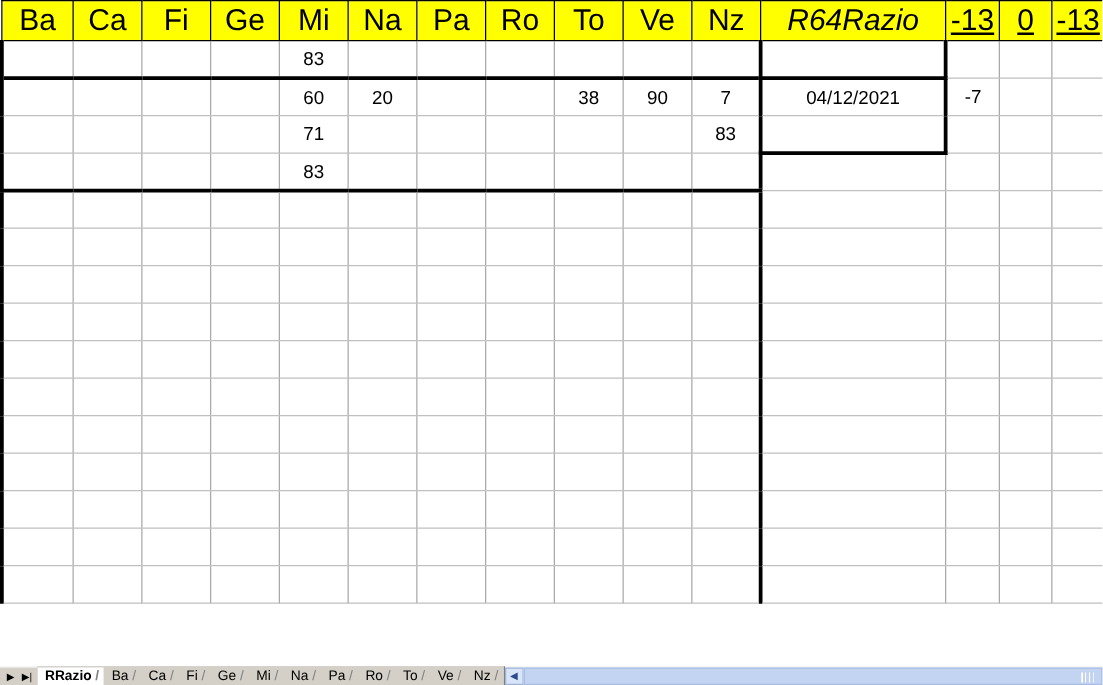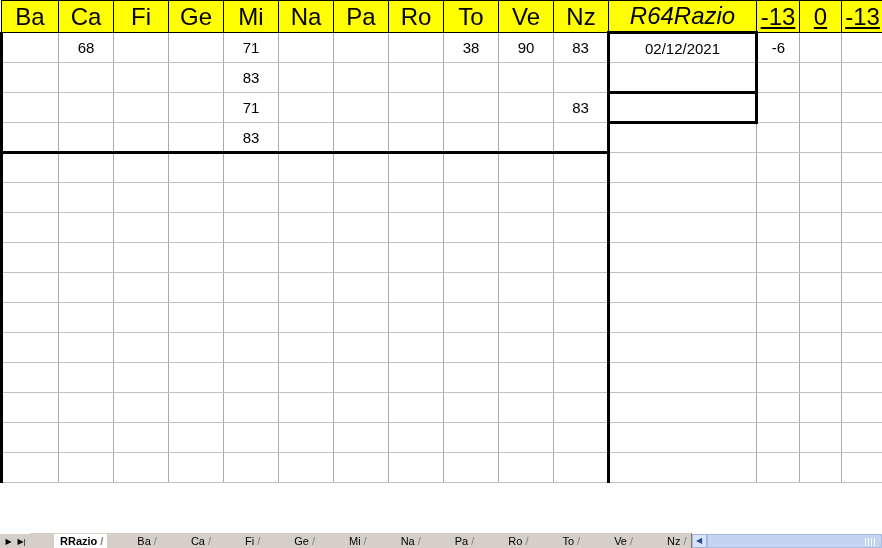--- a/index.html
+++ b/index.html
@@ -138,21 +138,20 @@
   }
   .tab {
     font-size: 11px;
     line-height: 14px;
     padding: 0 4px 0 6px;
     color: #000;
     background: #d4d0c8;
     position: relative;
     transform: skewX(0deg);
     white-space: nowrap;
-    margin-left: 24px;
   }
   .tab.active {
     font-weight: bold;
     background: #ffffff;
   }
   .tab .sep {
     color: #808080;
     padding-left: 3px;
   }
   #hscroll {
@@ -234,49 +233,49 @@
             <th>Nz</th>
             <th class="title-cell">R64Razio</th>
             <th class="num-hdr">-13</th>
             <th class="num-hdr">0</th>
             <th class="num-hdr">-13</th>
           </tr>
       </thead>
       <tbody id="body">
           <tr>
             <td class="val colsep hv-left"></td>
-            <td class="val colsep">68</td>
-            <td class="val colsep"></td>
-            <td class="val colsep"></td>
-            <td class="val colsep">71</td>
-            <td class="val colsep"></td>
-            <td class="val colsep"></td>
-            <td class="val colsep"></td>
-            <td class="val colsep">38</td>
-            <td class="val colsep">90</td>
+            <td class="val colsep"></td>
+            <td class="val colsep"></td>
+            <td class="val colsep"></td>
             <td class="val colsep">83</td>
-            <td class="date-cell hv-left hh-top hv-right">02/12/2021</td>
-            <td class="delta-cell">-6</td>
-            <td class="val"></td>
-            <td class="val"></td>
-          </tr>
-          <tr>
-            <td class="val colsep hv-left"></td>
-            <td class="val colsep"></td>
-            <td class="val colsep"></td>
-            <td class="val colsep"></td>
-            <td class="val colsep">83</td>
             <td class="val colsep"></td>
             <td class="val colsep"></td>
             <td class="val colsep"></td>
             <td class="val colsep"></td>
             <td class="val colsep"></td>
             <td class="val colsep"></td>
             <td class="date-cell hv-left hh-bottom hv-right"></td>
             <td class="delta-cell"></td>
+            <td class="val"></td>
+            <td class="val"></td>
+          </tr>
+          <tr>
+            <td class="val colsep hh-top hv-left"></td>
+            <td class="val colsep hh-top"></td>
+            <td class="val colsep hh-top"></td>
+            <td class="val colsep hh-top"></td>
+            <td class="val colsep hh-top">60</td>
+            <td class="val colsep hh-top">20</td>
+            <td class="val colsep hh-top"></td>
+            <td class="val colsep hh-top"></td>
+            <td class="val colsep hh-top">38</td>
+            <td class="val colsep hh-top">90</td>
+            <td class="val colsep hh-top">7</td>
+            <td class="date-cell hv-left hh-top hv-right">04/12/2021</td>
+            <td class="delta-cell">-7</td>
             <td class="val"></td>
             <td class="val"></td>
           </tr>
           <tr>
             <td class="val colsep hv-left"></td>
             <td class="val colsep"></td>
             <td class="val colsep"></td>
             <td class="val colsep"></td>
             <td class="val colsep">71</td>
             <td class="val colsep"></td>

